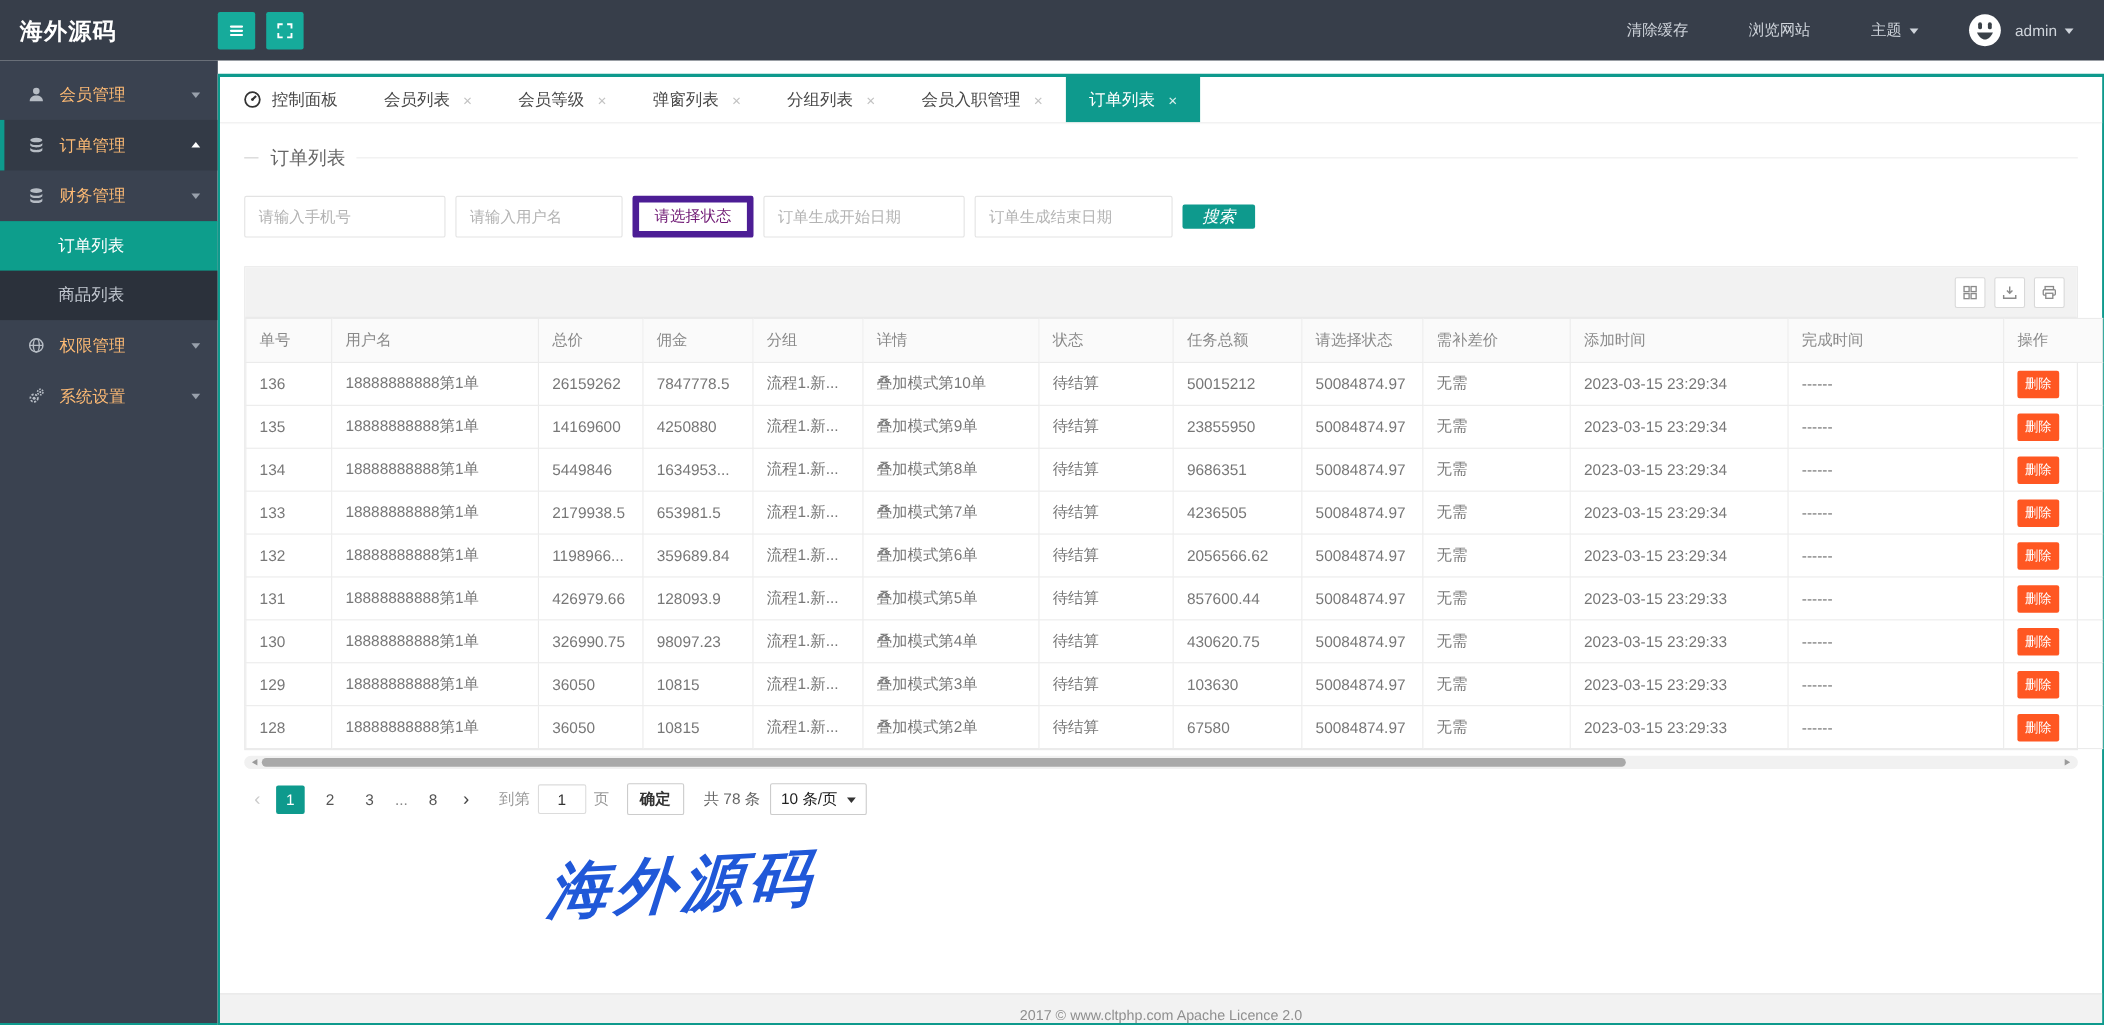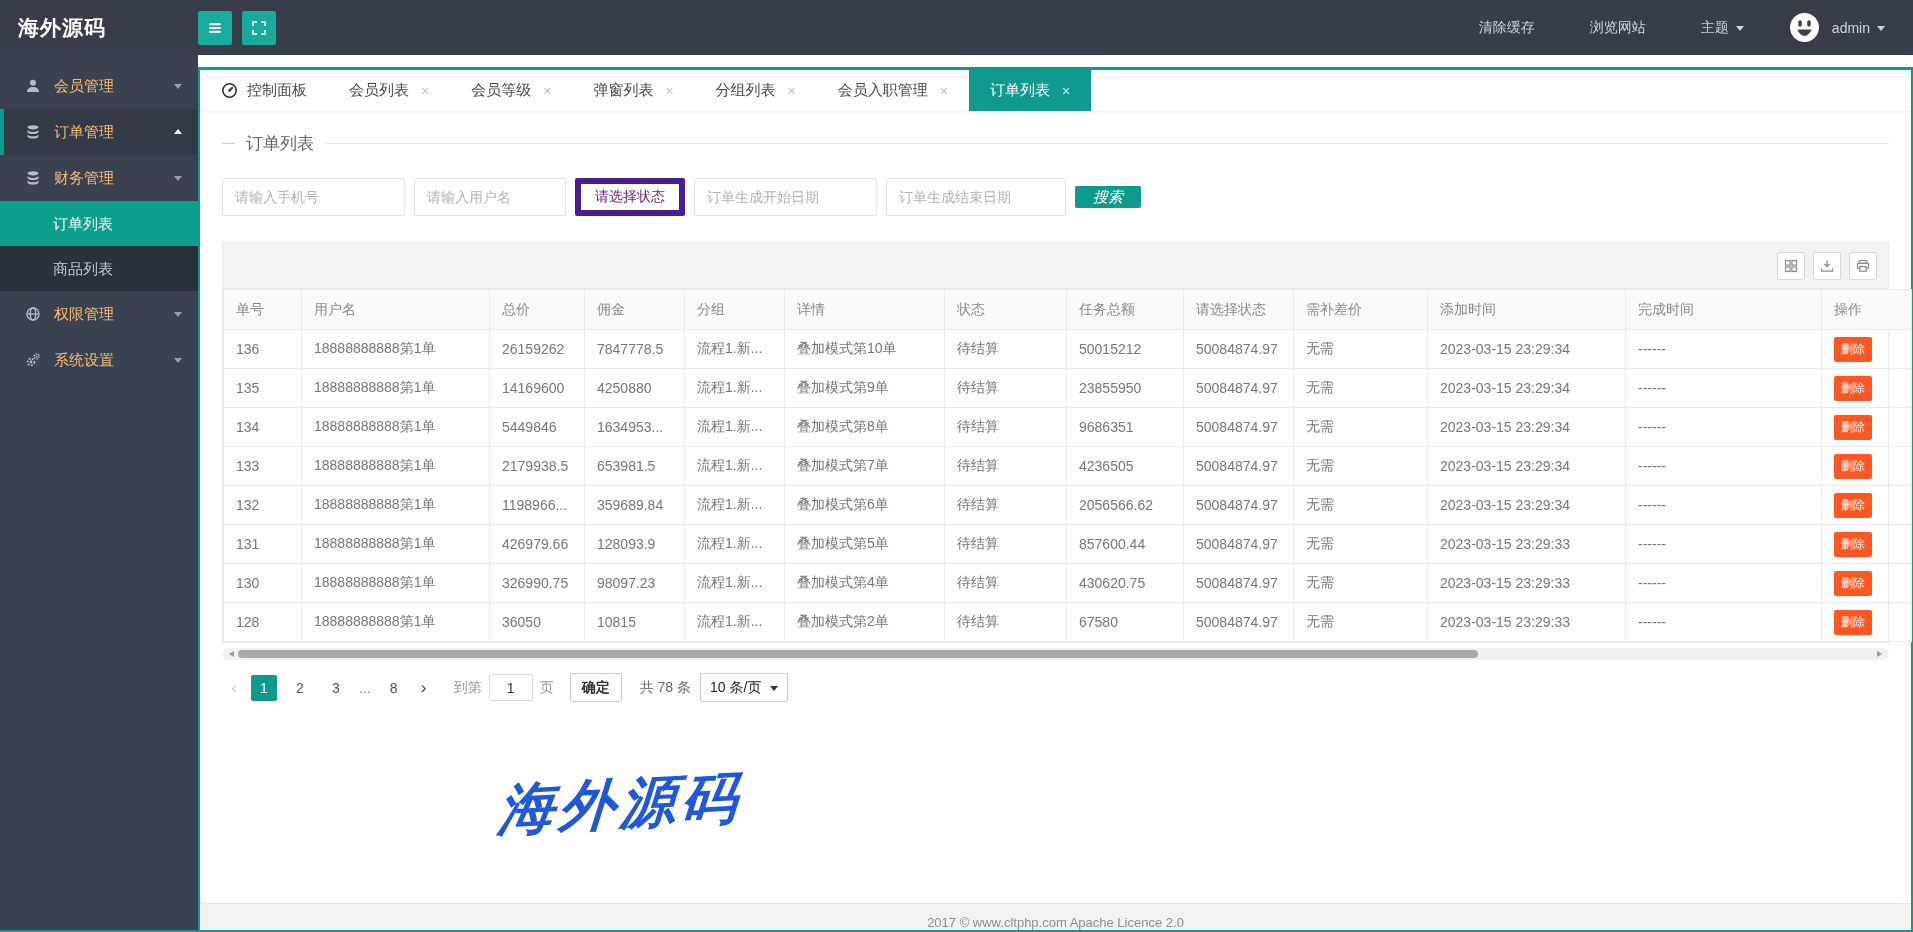--- a/index.html
+++ b/index.html
@@ -437,20 +437,35 @@
                 <td>叠加模式第4单</td>
                 <td>待结算</td>
                 <td>430620.75</td>
                 <td>50084874.97</td>
                 <td>无需</td>
                 <td>2023-03-15 23:29:33</td>
                 <td>------</td>
                 <td><button class="del-btn">删除</button></td>
               </tr>
               <tr>
+                <td>129</td>
+                <td>18888888888第1单</td>
+                <td>36050</td>
+                <td>10815</td>
+                <td>流程1.新...</td>
+                <td>叠加模式第3单</td>
+                <td>待结算</td>
+                <td>103630</td>
+                <td>50084874.97</td>
+                <td>无需</td>
+                <td>2023-03-15 23:29:33</td>
+                <td>------</td>
+                <td><button class="del-btn">删除</button></td>
+              </tr>
+              <tr>
                 <td>128</td>
                 <td>18888888888第1单</td>
                 <td>36050</td>
                 <td>10815</td>
                 <td>流程1.新...</td>
                 <td>叠加模式第2单</td>
                 <td>待结算</td>
                 <td>67580</td>
                 <td>50084874.97</td>
                 <td>无需</td>

